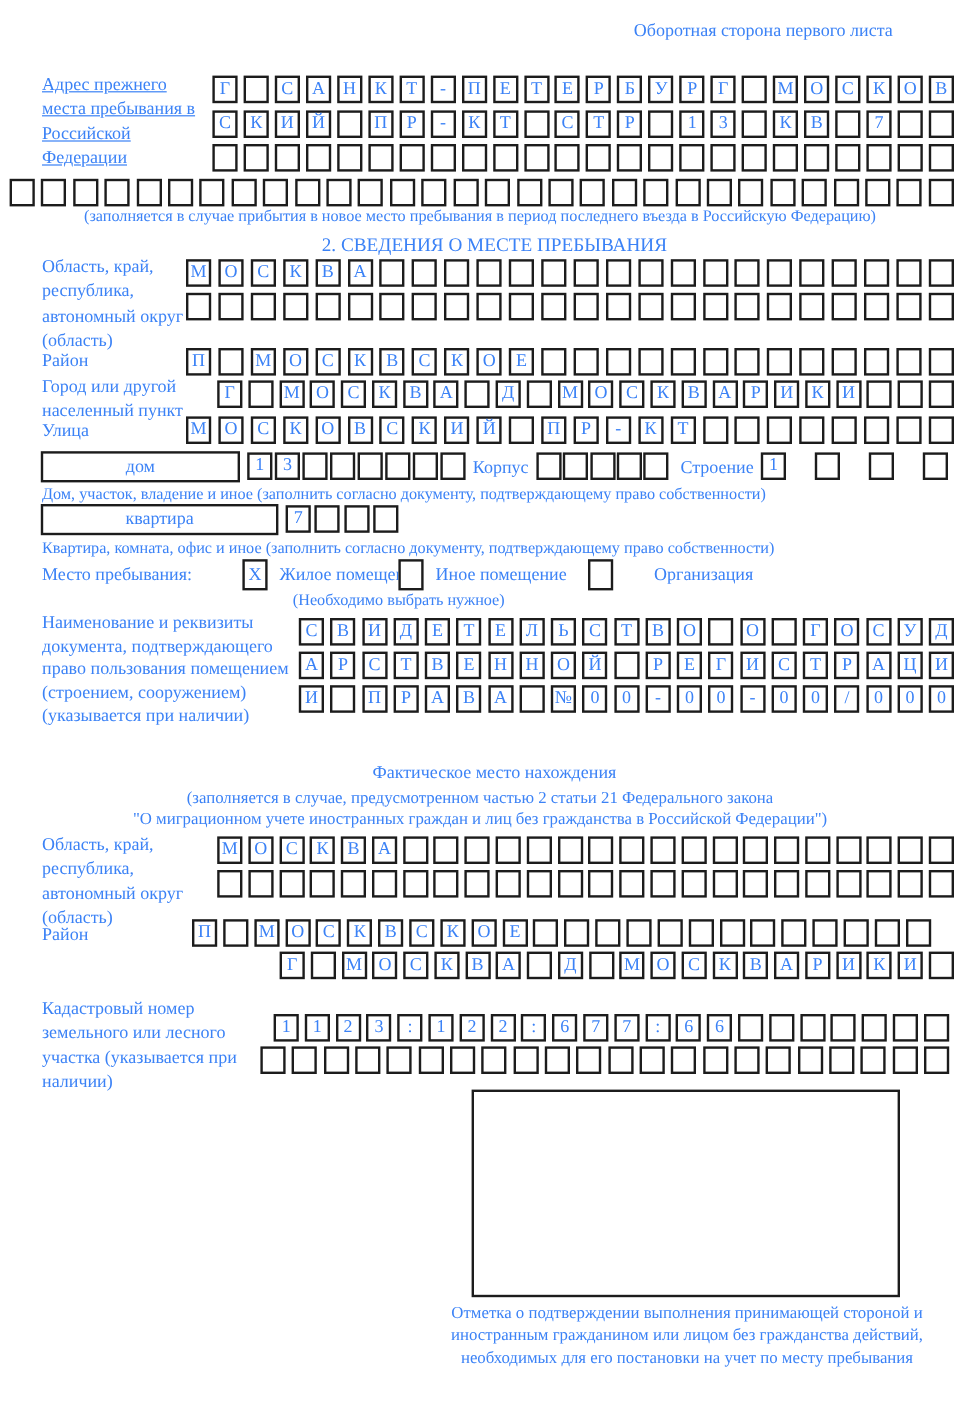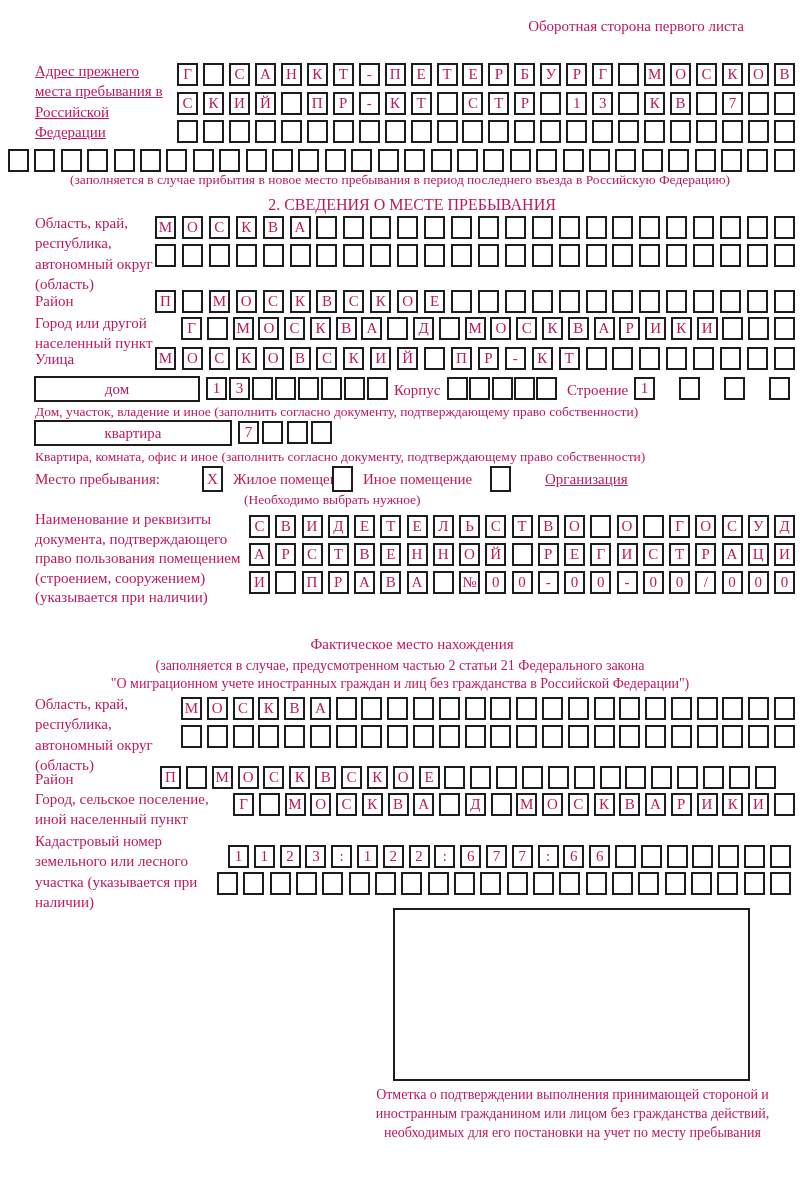--- a/index.html
+++ b/index.html
@@ -1,18 +1,18 @@
 <!DOCTYPE html>
 <html><head>
 <meta charset="utf-8">
 <style>
   html,body { margin:0; padding:0; background:#ffffff; }
   .page {
     position:relative; width:800px; height:1180px; background:#fff;
-    font-family:"Liberation Serif","DejaVu Serif",serif; color:#be185d;
+    font-family:"Liberation Serif","DejaVu Serif",serif; color:#3b82f6;
     overflow:hidden;
   }
   .abs { position:absolute; }
   .label { font-size:15px; line-height:1.35; }
   .note { font-size:13.5px; }
   .center { left:0; width:800px; text-align:center; }
   .bold { font-weight:normal;padding-left:12px; }
   .boxrow {
     position:absolute; display:flex; justify-content:space-between;
   }
@@ -332,21 +332,21 @@
       <span class="cell"></span>
     </div>
   <div class="abs note" style="top:449px; left:35px;">Квартира, комната, офис и иное (заполнить согласно документу, подтверждающему право собственности)</div>
 
   <div class="abs label" style="top:469px; left:35px;">Место пребывания:</div>
   <div class="checkbox" style="top:466px; left:202px;">X</div>
   <div class="abs label" style="top:469px; left:233px;">Жилое помещение</div>
   <div class="checkbox" style="top:466px; left:332px;"></div>
   <div class="abs label" style="top:469px; left:363px;">Иное помещение</div>
   <div class="checkbox" style="top:466px; left:490px;"></div>
-  <div class="abs label" style="top:469px; left:545px;text-decoration:underline;">Организация</div>
+  <div class="abs label" style="top:469px; left:545px;">Организация</div>
   <div class="abs note" style="top:492px; left:244px;">(Необходимо выбрать нужное)</div>
 
   <div class="abs label" style="top:510px; left:35px; width:212px; line-height:1.3;">Наименование и реквизиты документа, подтверждающего право пользования помещением (строением, сооружением) (указывается при наличии)</div>
   <div class="boxrow" style="top:515px; left:249px; width:546px;">
       <span class="cell">С</span>
       <span class="cell">В</span>
       <span class="cell">И</span>
       <span class="cell">Д</span>
       <span class="cell">Е</span>
       <span class="cell">Т</span>
@@ -492,21 +492,20 @@
       <span class="cell"></span>
       <span class="cell"></span>
       <span class="cell"></span>
       <span class="cell"></span>
       <span class="cell"></span>
       <span class="cell"></span>
       <span class="cell"></span>
       <span class="cell"></span>
     </div>
 
-  <div class="abs label" style="top:789px; left:35px; width:200px;">Город, сельское поселение, иной населенный пункт</div>
   <div class="boxrow" style="top:793px; left:233px; width:562px;">
       <span class="cell">Г</span>
       <span class="cell"></span>
       <span class="cell">М</span>
       <span class="cell">О</span>
       <span class="cell">С</span>
       <span class="cell">К</span>
       <span class="cell">В</span>
       <span class="cell">А</span>
       <span class="cell"></span>

